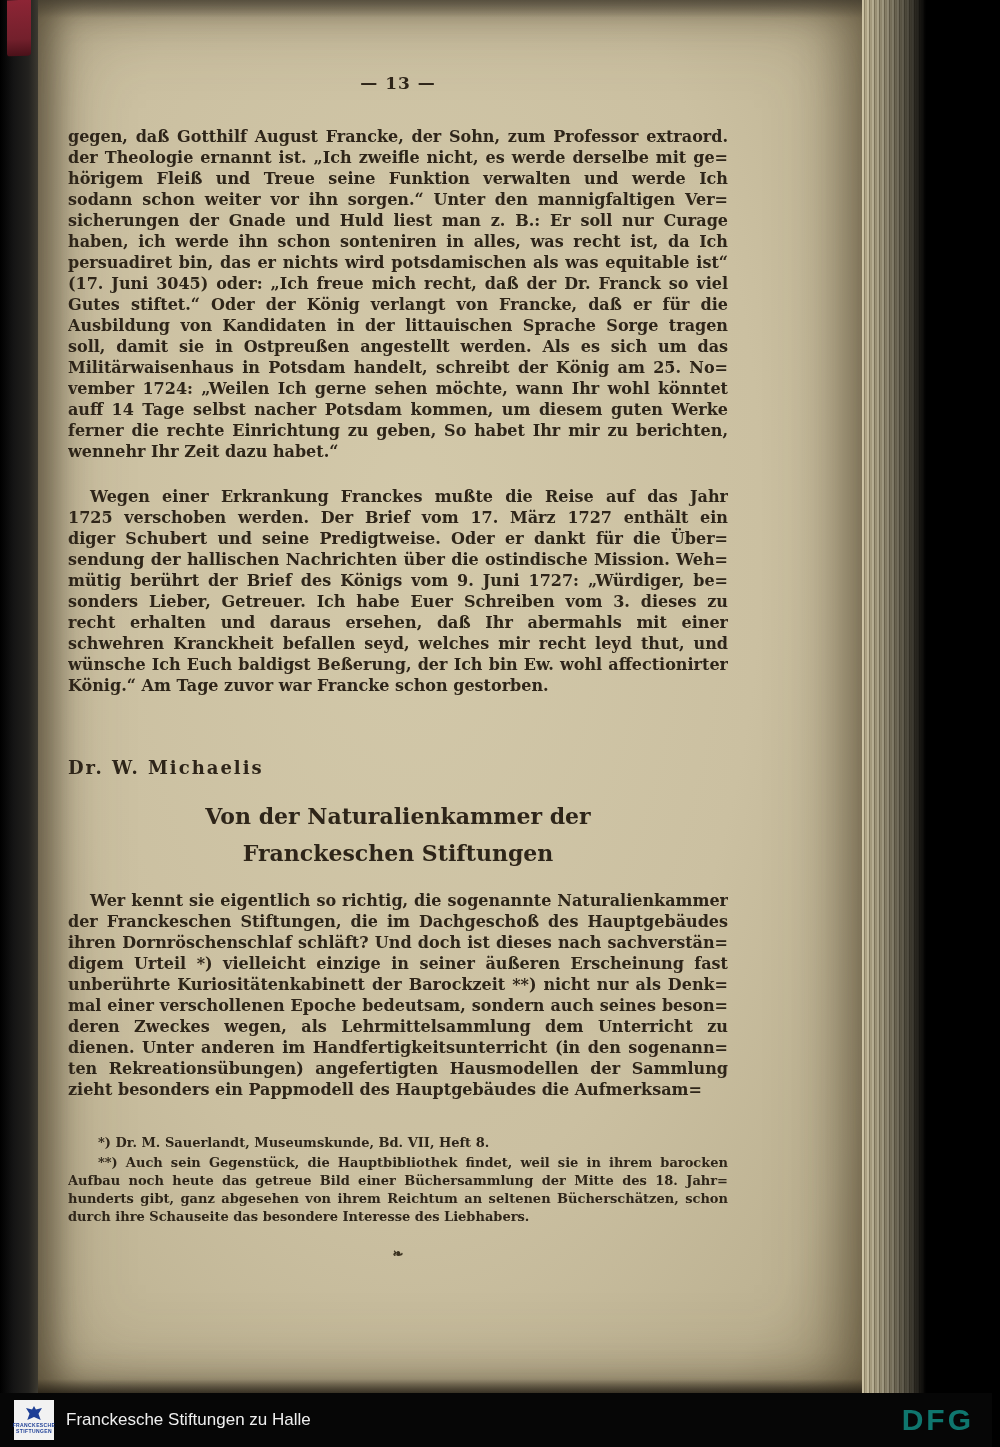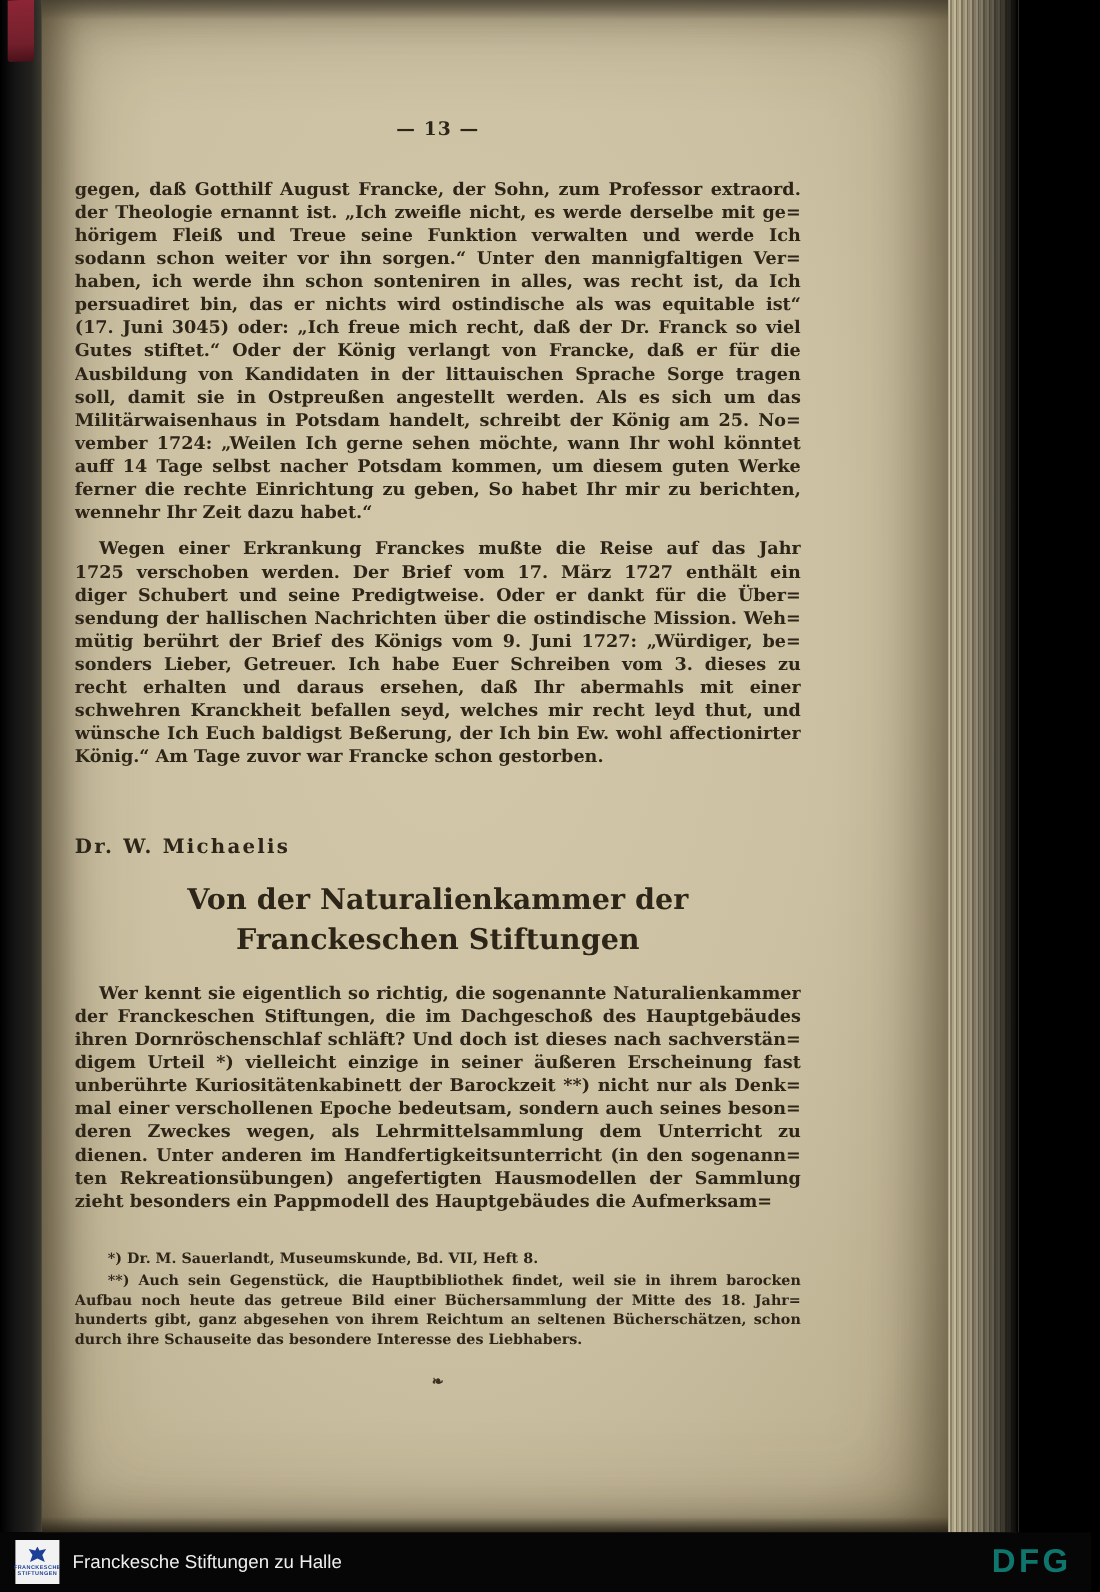--- a/index.html
+++ b/index.html
@@ -32,40 +32,40 @@
     background:linear-gradient(0deg,rgba(20,16,10,.65),rgba(20,16,10,0));}
   
   .fore-edge{
     position:absolute;left:862px;top:0;width:64px;height:1393px;
     background:
       linear-gradient(90deg, rgba(0,0,0,0) 0%, rgba(0,0,0,.25) 35%, rgba(0,0,0,.65) 75%, #000 100%),
       repeating-linear-gradient(90deg,#cfc5a6 0px,#cfc5a6 2px,#8f8569 2px,#8f8569 3px,#b5aa8a 3px,#b5aa8a 5px);
   }
   
   .textblock{
-    position:relative;margin-left:30px;width:660px;padding-top:107px;
+    position:relative;margin-left:30px;width:660px;padding-top:72px;
     font-weight:bold;font-size:16px;
   }
   .page-number{
     height:22px;line-height:22px;text-align:center;margin-bottom:32px;
     font-size:17px;letter-spacing:1px;
   }
-  .para-group .para + .para{margin-top:12px;}
+  .para-group .para + .para{margin-top:24px;}
   .line{
     height:21px;line-height:21px;overflow:hidden;
     text-align:justify;text-align-last:justify;
   }
   .line.last{text-align-last:left;}
   .line.indent{text-indent:22px;}
   .author{
     margin-top:60px;height:24px;line-height:24px;
     font-size:18px;letter-spacing:2px;
   }
   .title{
-    margin:18px 0 0 0;text-align:center;font-size:26px;line-height:37px;
+    margin:18px 0 0 0;text-align:center;font-size:22px;line-height:37px;
     font-weight:bold;
   }
   .body2{margin-top:18px;}
   .footnotes{margin-top:34px;font-size:13px;}
   .footnotes .line{height:18px;line-height:18px;}
   .footnotes .line.indent{text-indent:30px;}
   .footnotes .para + .para{margin-top:2px;}
   .ornament{margin-top:20px;text-align:center;font-size:13px;color:#39301f;}
   
   .footer{
@@ -99,22 +99,23 @@
 <div class="page">
   <div class="textblock">
     <div class="page-number">—  13  —</div>
 
     <div class="para-group">
         <div class="para">
           <div class="line">gegen, daß Gotthilf August Francke, der Sohn, zum Professor extraord.</div>
           <div class="line">der Theologie ernannt ist. „Ich zweifle nicht, es werde derselbe mit ge=</div>
           <div class="line">hörigem Fleiß und Treue seine Funktion verwalten und werde Ich</div>
           <div class="line">sodann schon weiter vor ihn sorgen.“ Unter den mannigfaltigen Ver=</div>
+          <div class="line">sicherungen der Gnade und Huld liest man z. B.: Er soll nur Curage</div>
           <div class="line">haben, ich werde ihn schon sonteniren in alles, was recht ist, da Ich</div>
-          <div class="line">persuadiret bin, das er nichts wird ostindische als was equitable ist“</div>
+          <div class="line">persuadiret bin, das er nichts wird potsdamischen als was equitable ist“</div>
           <div class="line">(17. Juni 3045) oder: „Ich freue mich recht, daß der Dr. Franck so viel</div>
           <div class="line">Gutes stiftet.“ Oder der König verlangt von Francke, daß er für die</div>
           <div class="line">Ausbildung von Kandidaten in der littauischen Sprache Sorge tragen</div>
           <div class="line">soll, damit sie in Ostpreußen angestellt werden. Als es sich um das</div>
           <div class="line">Militärwaisenhaus in Potsdam handelt, schreibt der König am 25. No=</div>
           <div class="line">vember 1724: „Weilen Ich gerne sehen möchte, wann Ihr wohl könntet</div>
           <div class="line">auff 14 Tage selbst nacher Potsdam kommen, um diesem guten Werke</div>
           <div class="line">ferner die rechte Einrichtung zu geben, So habet Ihr mir zu berichten,</div>
           <div class="line last">wennehr Ihr Zeit dazu habet.“</div>
         </div>

